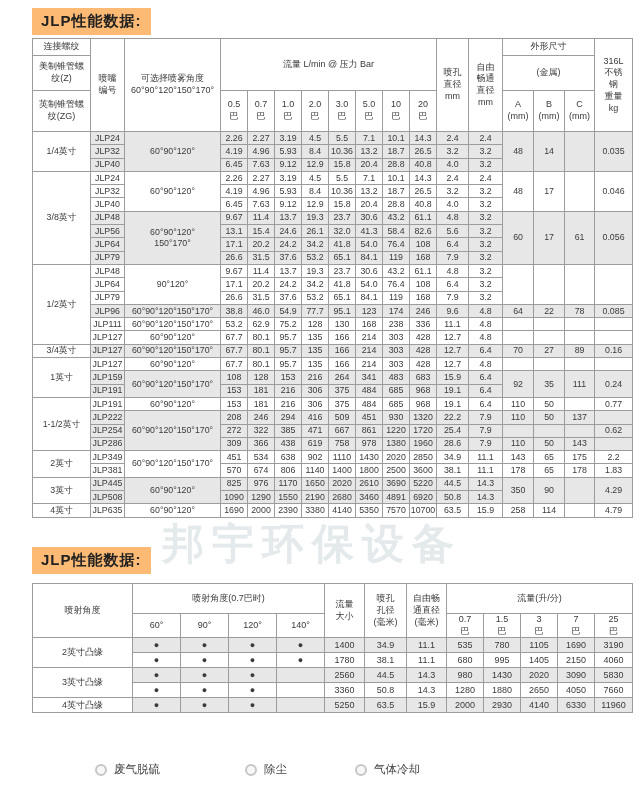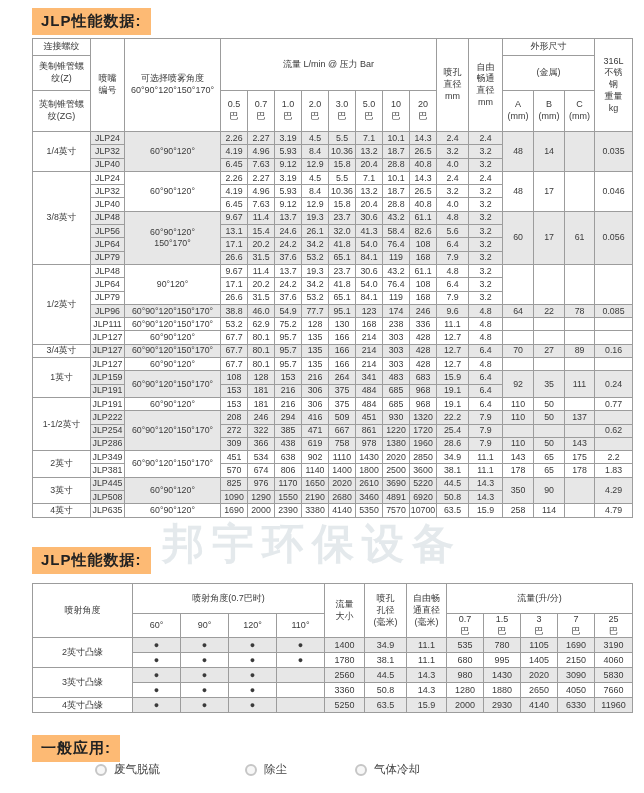--- a/index.html
+++ b/index.html
@@ -593,21 +593,21 @@
           <th colspan="4">喷射角度(0.7巴时)</th>
           <th rowspan="2">流量<br>大小</th>
           <th rowspan="2">喷孔<br>孔径<br>(毫米)</th>
           <th rowspan="2">自由畅<br>通直径<br>(毫米)</th>
           <th colspan="5">流量(升/分)</th>
         </tr>
         <tr>
           <th>60°</th>
           <th>90°</th>
           <th>120°</th>
-          <th>110°</th>
+          <th>140°</th>
           <th>0.7<br>巴</th>
           <th>1.5<br>巴</th>
           <th>3<br>巴</th>
           <th>7<br>巴</th>
           <th>25<br>巴</th>
         </tr>
       </thead>
       <tbody>
         <tr>
           <td rowspan="2">2英寸凸缘</td>
@@ -678,21 +678,20 @@
           <td class="sh">15.9</td>
           <td class="sh">2000</td>
           <td class="sh">2930</td>
           <td class="sh">4140</td>
           <td class="sh">6330</td>
           <td class="sh">11960</td>
         </tr>
       </tbody>
     </table>
 
-  <div class="sec-title apps-title">一般应用:</div>
 
   <div class="apps-row">
     <span class="app-item" style="left:95px">
       <span class="app-icon"></span>
       <span>废气脱硫</span>
     </span>
     <span class="app-item" style="left:245px">
       <span class="app-icon"></span>
       <span>除尘</span>
     </span>

